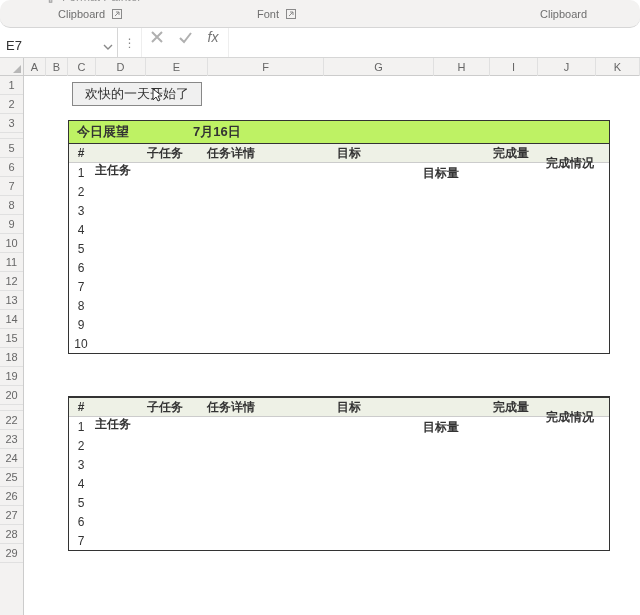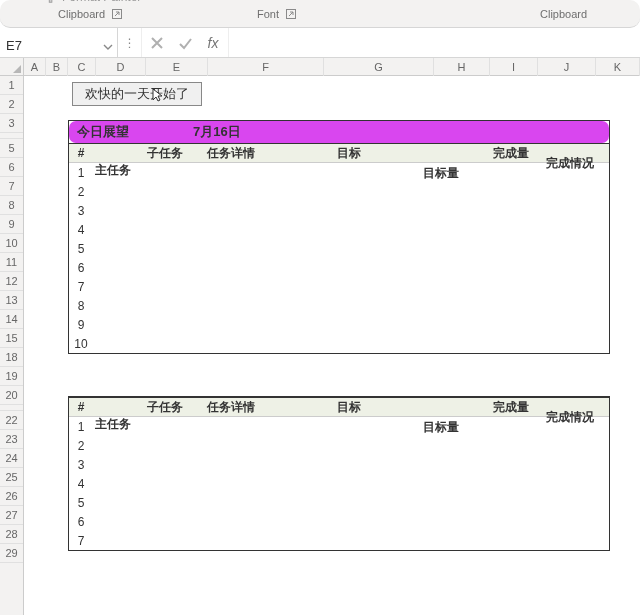--- a/index.html
+++ b/index.html
@@ -67,21 +67,21 @@
     position: absolute; right: 4px; top: 50%; transform: translateY(-50%);
     width: 10px; height: 10px;
   }
   .dots {
     width: 24px;
     display: flex; align-items: center; justify-content: center;
     border-right: 1px solid #eee;
     color: #888;
   }
   .fxbtns {
-    display: flex; align-items: center;
+    display: flex; 
     padding: 0 6px;
     gap: 10px;
     border-right: 1px solid #eee;
   }
   .fxbtns .btn { width: 18px; height: 18px; display:flex; align-items:center; justify-content:center; }
   .fxbtns svg { width: 16px; height: 16px; }
   .fxinput {
     flex: 1;
     border: none;
     outline: none;
@@ -168,21 +168,21 @@
   }
   .titlebar {
     height: 22px;
     display:flex; align-items:center;
     padding: 0 8px;
     font-weight: bold;
     font-size: 13px;
     color: #333;
   }
   .titlebar .date { margin-left: 64px; }
-  .titlebar.orange { background: #d946ef; border-radius: 7px; }
+  .titlebar.orange { background: #bef264; }
   .titlebar.green  { background: #d9ead3; }
   .hdr {
     height: 20px;
     background: #eef1e6;
     display:flex; align-items:center;
     font-weight: bold;
     font-size: 12px;
     color:#333;
     border-top:1px solid #333;
     border-bottom:1px solid #ccc;

